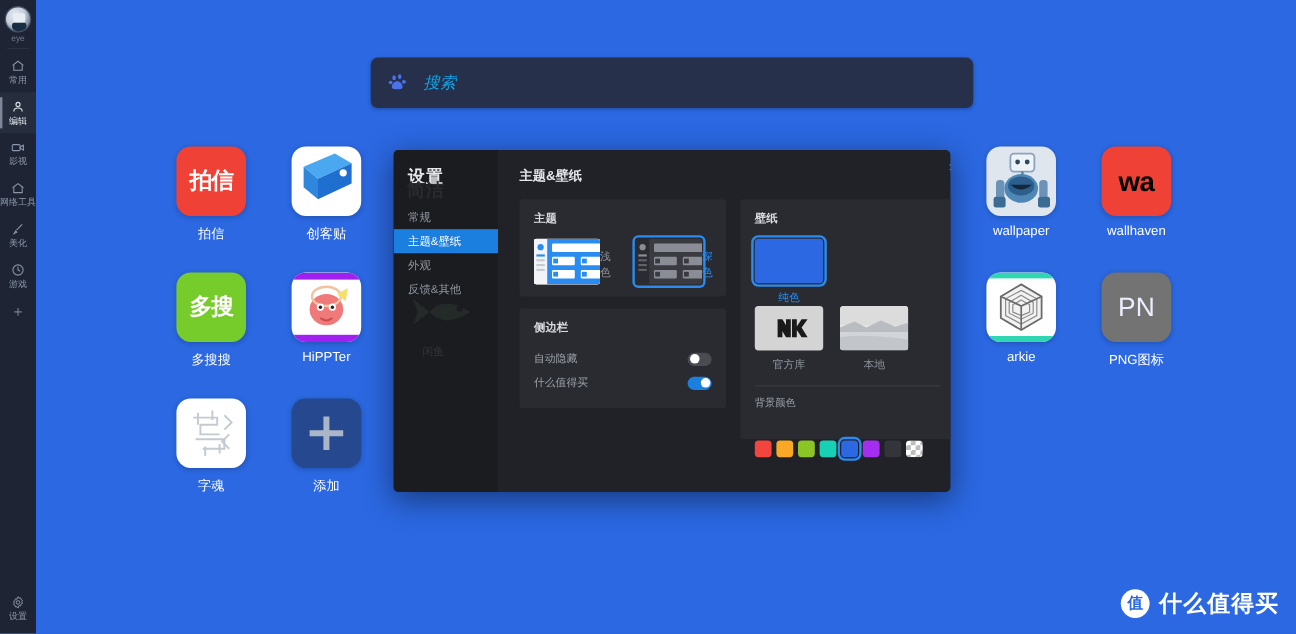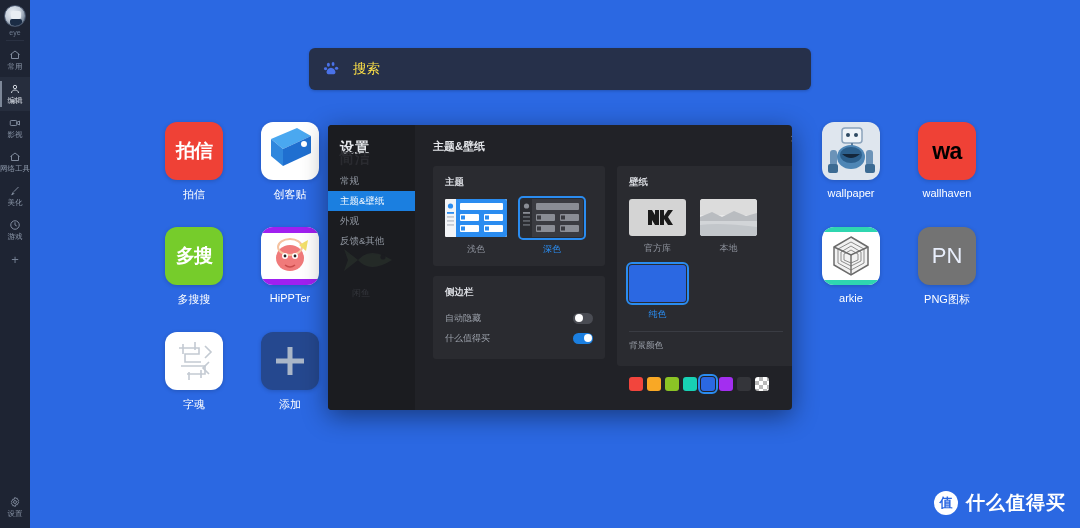--- a/index.html
+++ b/index.html
@@ -61,26 +61,26 @@
   }
 
   
   #search-bar {
     position: absolute; left: 309px; top: 48px; width: 502px; height: 42px;
     background: #26304a; border-radius: 6px;
     display: flex; align-items: center; padding: 0 14px;
     box-shadow: 0 1px 3px rgba(0,0,0,.2);
   }
   #search-bar .paw { width: 18px; height: 18px; margin-right: 12px; flex: 0 0 auto; }
-  #search-placeholder { color: #fde047; font-size: 13.5px; }
+  #search-placeholder { color: #0ea5e9; font-size: 13.5px; font-style: italic; }
 
   
   .icon-grid { position: absolute; display: grid; gap: 0px; }
   #grid-left {
-    left: 146px; top: 122px;
+    left: 128px; top: 122px;
     grid-template-columns: 96px 96px; grid-template-rows: 105px 105px 105px;
   }
   #grid-right {
     left: 803px; top: 122px;
     grid-template-columns: 96px 96px; grid-template-rows: 105px 105px;
   }
   .app-cell {
     display: flex; flex-direction: column; align-items: center; justify-content: flex-start;
   }
   .app-tile {
@@ -131,21 +131,21 @@
     position: absolute; right: 9px; top: 6px; width: 16px; height: 16px;
     color: #b6bac2; font-size: 12px; line-height: 16px; text-align: center; cursor: default;
   }
   #dlg-heading { font-size: 11px; color: #e4e6ea; font-weight: bold; margin-bottom: 12px; }
   #dlg-cols { display: flex; gap: 12px; }
   .panel { background: #2a2b30; border-radius: 3px; padding: 10px 12px; }
   .panel-title { font-size: 9.5px; color: #d9dbe0; font-weight: bold; margin-bottom: 10px; }
 
   #panel-theme { width: 172px; }
   .theme-row { display: flex; gap: 14px; }
-  .theme-opt { display: flex; flex-direction: column; align-items: center; }
+  .theme-opt { display: flex; align-items: center; }
   .theme-thumb {
     width: 62px; height: 38px; border-radius: 2px; position: relative; overflow: hidden;
   }
   .theme-thumb.selected { outline: 2px solid #2a8cf0; outline-offset: 1px; }
   .theme-label { font-size: 9px; margin-top: 6px; color: #8d929c; }
   .theme-label.sel { color: #2a8cf0; }
 
   #panel-sidebar { width: 172px; margin-top: 10px; }
   .toggle-row {
     display: flex; align-items: center; justify-content: space-between;
@@ -533,20 +533,27 @@
             <span class="toggle on">
               <span class="knob"></span>
             </span>
           </div>
         </div>
       </div>
 
       <div class="panel" id="panel-wall">
         <div class="panel-title">壁纸</div>
 
+        <div class="wall-row" style="margin-top:10px">
+          <div class="wall-opt">
+            <div class="wall-thumb selected" style="background:#2b68e2"></div>
+            <div class="wall-label sel">纯色</div>
+          </div>
+        </div>
+
         <div class="wall-row">
           <div class="wall-opt">
             <div class="wall-thumb" style="background:#d4d4d4">
               <svg viewBox="0 0 57 37" width="57" height="37">
                 <path d="M19 11 h4 l3 5 v-5 h4 v15 h-4 l-3 -5 v5 h-4z" fill="#1a1a1a"></path>
                 <path d="M31 11 h4 v6 l4 -6 h5 l-5 7 5 8 h-5 l-4 -6 v6 h-4z" fill="#1a1a1a"></path>
               </svg>
             </div>
             <div class="wall-label">官方库</div>
           </div>
@@ -558,27 +565,20 @@
                 <rect x="0" y="0" width="57" height="16" fill="#dcdcdc"></rect>
                 <path d="M0 18 L12 13 L22 18 L34 12 L46 17 L57 14 L57 22 L0 22z" fill="#b9bcc0"></path>
                 <rect x="0" y="22" width="57" height="15" fill="#d2d5d8"></rect>
                 <path d="M0 26 q20 -3 57 2 L57 37 L0 37z" fill="#c2c6ca"></path>
               </svg>
             </div>
             <div class="wall-label">本地</div>
           </div>
         </div>
 
-        <div class="wall-row" style="margin-top:10px">
-          <div class="wall-opt">
-            <div class="wall-thumb selected" style="background:#2b68e2"></div>
-            <div class="wall-label sel">纯色</div>
-          </div>
-        </div>
-
         <div class="wall-hr"></div>
 
         <div class="bgcolor-title">背景颜色</div>
 
         <div class="swatches">
           <span class="swatch" style="background:#f2453d"></span>
           <span class="swatch" style="background:#f9a825"></span>
           <span class="swatch" style="background:#8bc425"></span>
           <span class="swatch" style="background:#18d1b4"></span>
           <span class="swatch selected" style="background:#2b68e2"></span>

